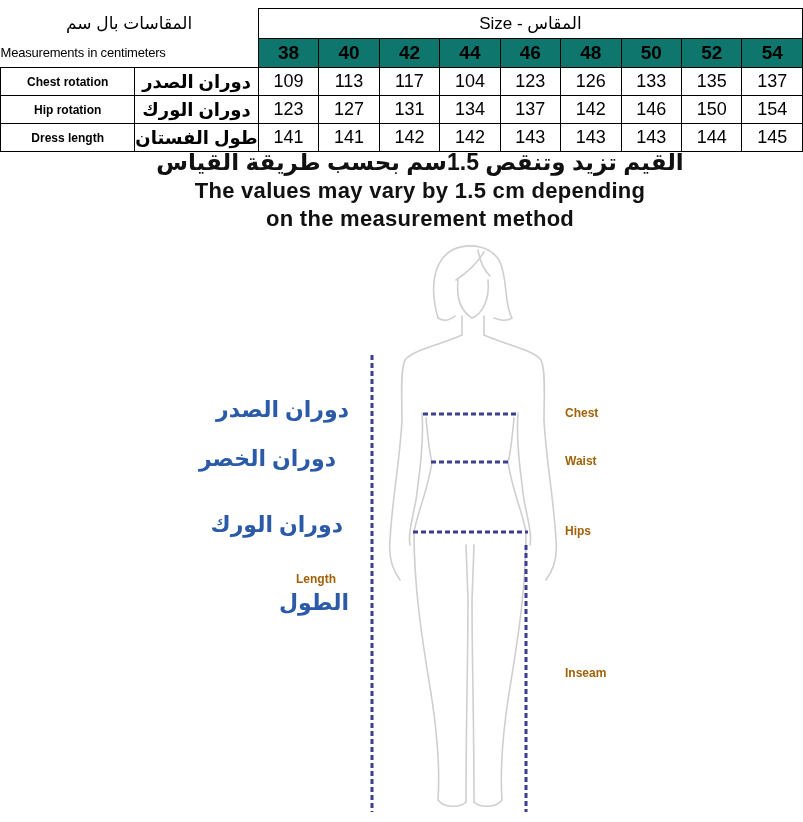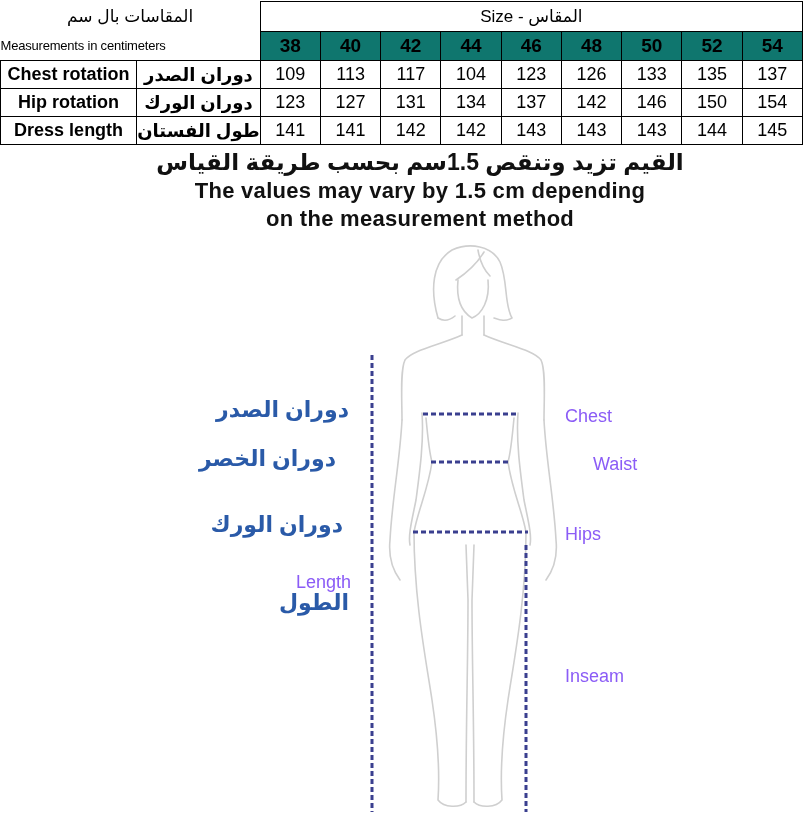--- a/index.html
+++ b/index.html
@@ -1,40 +1,40 @@
 <!DOCTYPE html>
 <html><head>
 <meta charset="utf-8">
 <style>
   html, body { margin: 0; padding: 0; background: #ffffff; }
   body { width: 803px; height: 822px; position: relative; overflow: hidden; font-family: "Liberation Sans", "DejaVu Sans", sans-serif; color: #000; }
 
   
-  .size-table { position: absolute; left: 0; top: 1px; border-collapse: collapse; table-layout: fixed; border-radius: 20px; }
+  .size-table { position: absolute; left: 0; top: 8px; border-collapse: collapse; table-layout: fixed; border-radius: 20px; }
   .size-table td { padding: 0; text-align: center; vertical-align: middle; white-space: nowrap; overflow: hidden; }
   .size-table .r1 td { height: 29px; }
   .size-table .r2 td { height: 28px; }
   .size-table .r3 td, .size-table .r4 td, .size-table .r5 td { height: 27px; }
   .cell-title-ar { font-size: 17px; }
   .cell-measure { font-size: 13px; text-align: left !important; letter-spacing: -0.2px; }
   .cell-size-title { border-top: 1.5px solid #000; border-left: 1.5px solid #000; border-right: 1.5px solid #000; font-size: 17px; }
   .cell-size { background: #0f766e; font-weight: bold; font-size: 19px; border: 1.5px solid #000; }
-  .cell-label-en { font-weight: bold; font-size: 18px; border: 1.5px solid #000; }
+  .cell-label-en { font-weight: bold; font-size: 12px; border: 1.5px solid #000; }
   .cell-label-ar { font-weight: bold; font-size: 18px; border: 1.5px solid #000; direction: rtl; }
   .cell-val { font-size: 18px; border: 1.5px solid #000; }
 
   
   .note { position: absolute; left: 0; width: 840px; text-align: center; font-weight: bold; color: #111; }
   .note-ar { top: 149px; font-size: 23px; direction: rtl; }
   .note-en1 { top: 178px; font-size: 22px; letter-spacing: 0.3px; }
   .note-en2 { top: 206px; font-size: 22px; letter-spacing: 0.3px; }
 
   
   .figure-svg { position: absolute; left: 0; top: 0; }
-  .lbl { position: absolute; color: #8b5cf6; font-weight: normal; font-size: 18px; }
+  .lbl { position: absolute; color: #a16207; font-weight: bold; font-size: 12px; }
   .lbl-ar { position: absolute; color: #2a5aa8; font-weight: bold; font-size: 22px; direction: rtl; text-align: right; }
 </style>
 </head>
 <body>
 
 <table class="size-table">
   <colgroup>
     <col style="width:137px">
       <col style="width:106px">
     <col style="width:62px">
@@ -141,21 +141,21 @@
   <g stroke="#3a3f8f" stroke-width="3" stroke-dasharray="5,3" fill="none">
     <line x1="372" y1="355" x2="372" y2="812"></line>
     <line x1="423" y1="414" x2="517" y2="414"></line>
     <line x1="431" y1="462" x2="510" y2="462"></line>
     <line x1="413" y1="532" x2="528" y2="532"></line>
     <line x1="526" y1="545" x2="526" y2="812"></line>
   </g>
 </svg>
 
 <div class="lbl" style="left:565px; top:406px;">Chest</div>
-<div class="lbl" style="left:565px; top:454px;margin-left:28px;">Waist</div>
+<div class="lbl" style="left:565px; top:454px;">Waist</div>
 <div class="lbl" style="left:565px; top:524px;">Hips</div>
 <div class="lbl" style="left:296px; top:572px;">Length</div>
 <div class="lbl" style="left:565px; top:666px;">Inseam</div>
 
 <div class="lbl-ar" style="right:454px; top:397px;">دوران الصدر</div>
 <div class="lbl-ar" style="right:467px; top:446px;">دوران الخصر</div>
 <div class="lbl-ar" style="right:460px; top:512px;">دوران الورك</div>
 <div class="lbl-ar" style="right:454px; top:590px;margin-left:38px;">الطول</div>
 
 </body></html>

